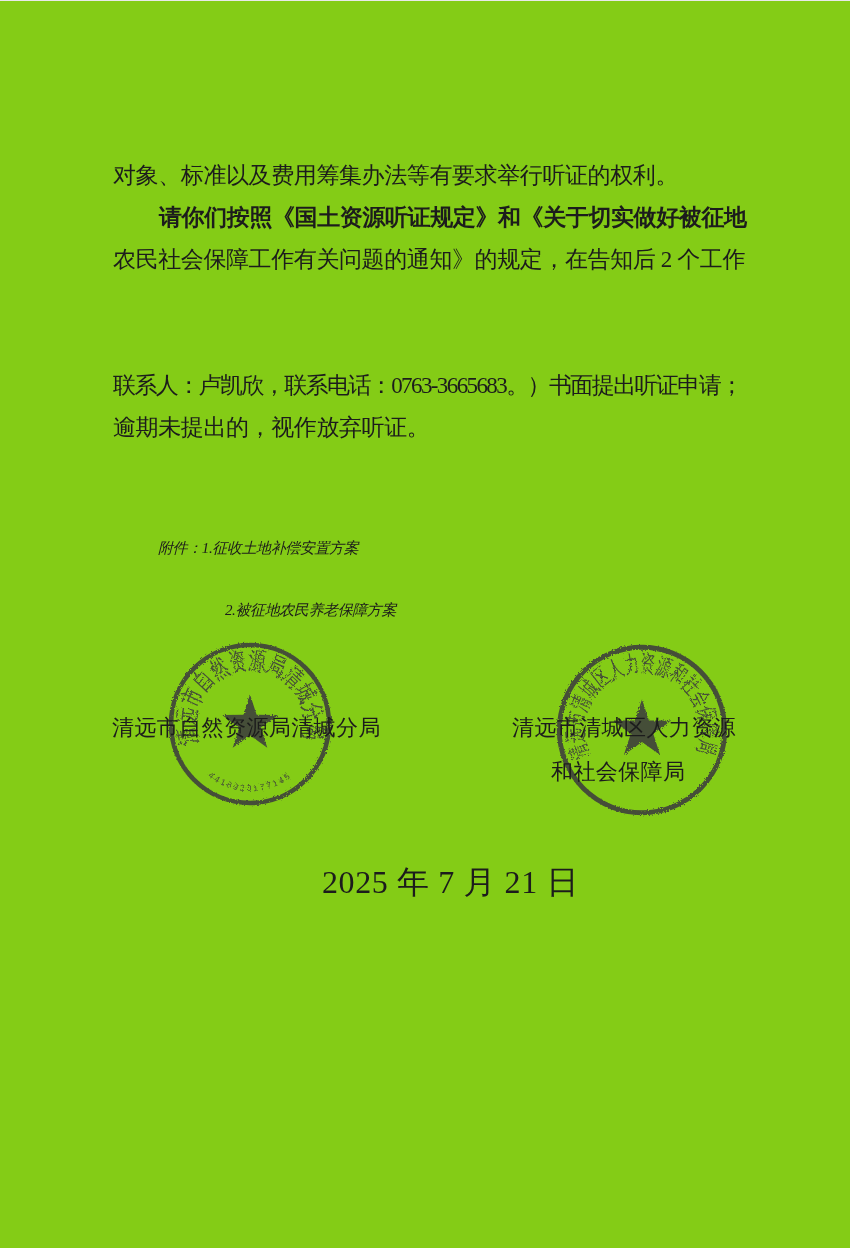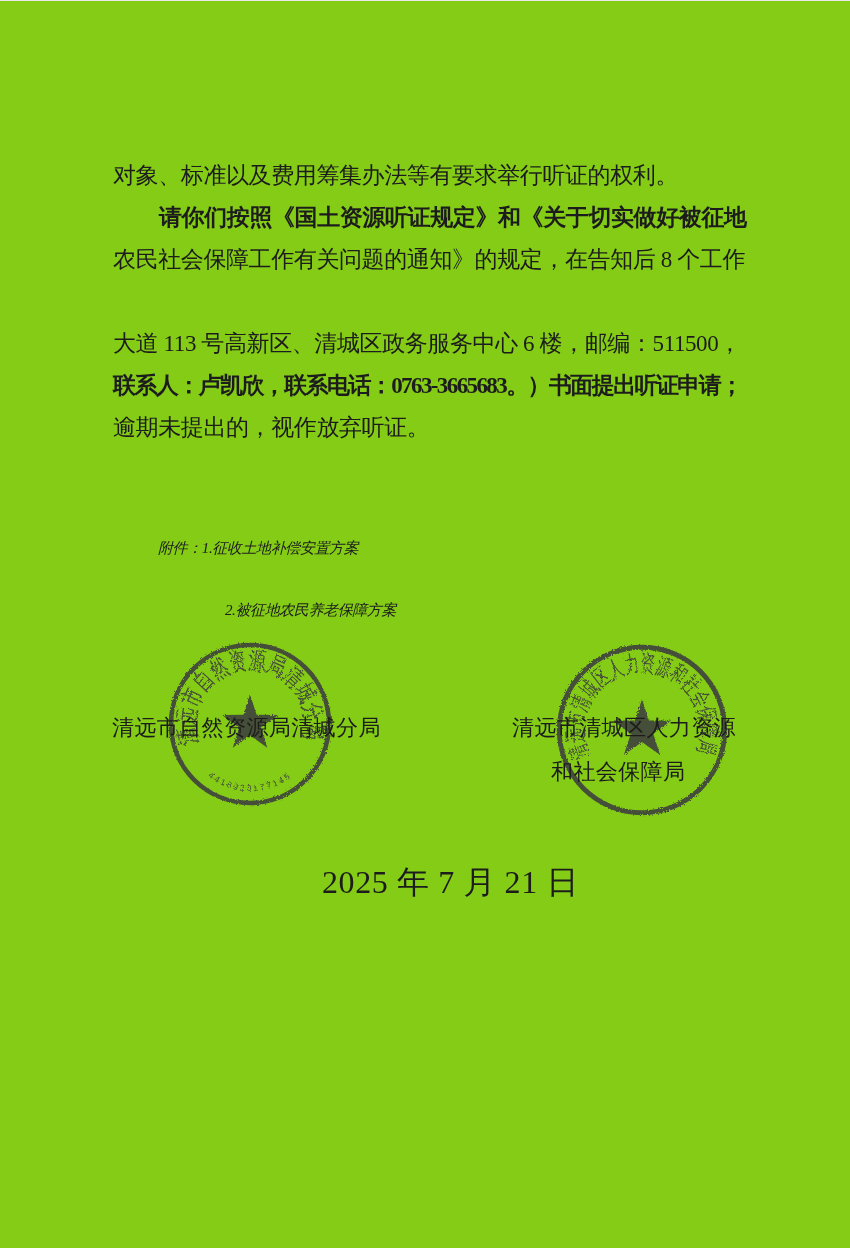--- a/index.html
+++ b/index.html
@@ -6,42 +6,41 @@
   .page{
     position:relative;width:850px;height:1248px;background:#84cc16;
     font-family:"Liberation Serif","DejaVu Serif",serif;color:#1c1c1c;
     overflow:hidden;margin:1px auto;
   }
   .doc-line{
     position:absolute;left:113px;width:634px;font-size:23px;
     letter-spacing:-0.4px;line-height:30px;white-space:pre;
   }
   .ind{padding-left:46px;font-weight:bold;}
-  .t6{letter-spacing:-1.6px;font-weight:bold;}
+  .t6{letter-spacing:-1.6px;}
   .att-line{
     position:absolute;font-size:15px;letter-spacing:-0.4px;white-space:pre;font-style:italic;
   }
   .sig{
     position:absolute;font-size:22px;letter-spacing:0.4px;white-space:pre;z-index:3;
   }
   .date-line{
     position:absolute;left:322px;top:860px;font-size:32px;
     letter-spacing:0.6px;white-space:pre;z-index:3;
   }
   .seal{position:absolute;pointer-events:none;z-index:2;}
 </style>
 </head>
 <body>
 
 <div class="page">
 
   <div class="doc-line" style="top:160px">对象、标准以及费用筹集办法等有要求举行听证的权利。</div>
   <div class="doc-line ind" style="top:202px">请你们按照《国土资源听证规定》和《关于切实做好被征地</div>
-  <div class="doc-line" style="top:244px">农民社会保障工作有关问题的通知》的规定，在告知后 8 个工作</div>
-  <div class="doc-line" style="top:328px">大道 113 号高新区、清城区政务服务中心 6 楼，邮编：511500，</div>
+  <div class="doc-line" style="top:244px">农民社会保障工作有关问题的通知》的规定，在告知后 2 个工作</div>
   <div class="doc-line t6" style="top:370px">联系人：卢凯欣，联系电话：0763-3665683。）书面提出听证申请；</div>
   <div class="doc-line" style="top:412px">逾期未提出的，视作放弃听证。</div>
 
   <div class="att-line" style="left:158px;top:538px"><span>附件：</span><span>1.征收土地补偿安置方案</span></div>
   <div class="att-line" style="left:225px;top:600px"><span>2.被征地农民养老保障方案</span></div>
 
   <div class="seal" style="left:166px;top:639px;width:168px;height:168px"><svg viewBox="0 0 200 200" width="100%" height="100%">
       <defs>
         <filter id="rg1" x="-15%" y="-15%" width="130%" height="130%">
           <feTurbulence type="fractalNoise" baseFrequency="0.65" numOctaves="2" seed="10" result="t"></feTurbulence>

